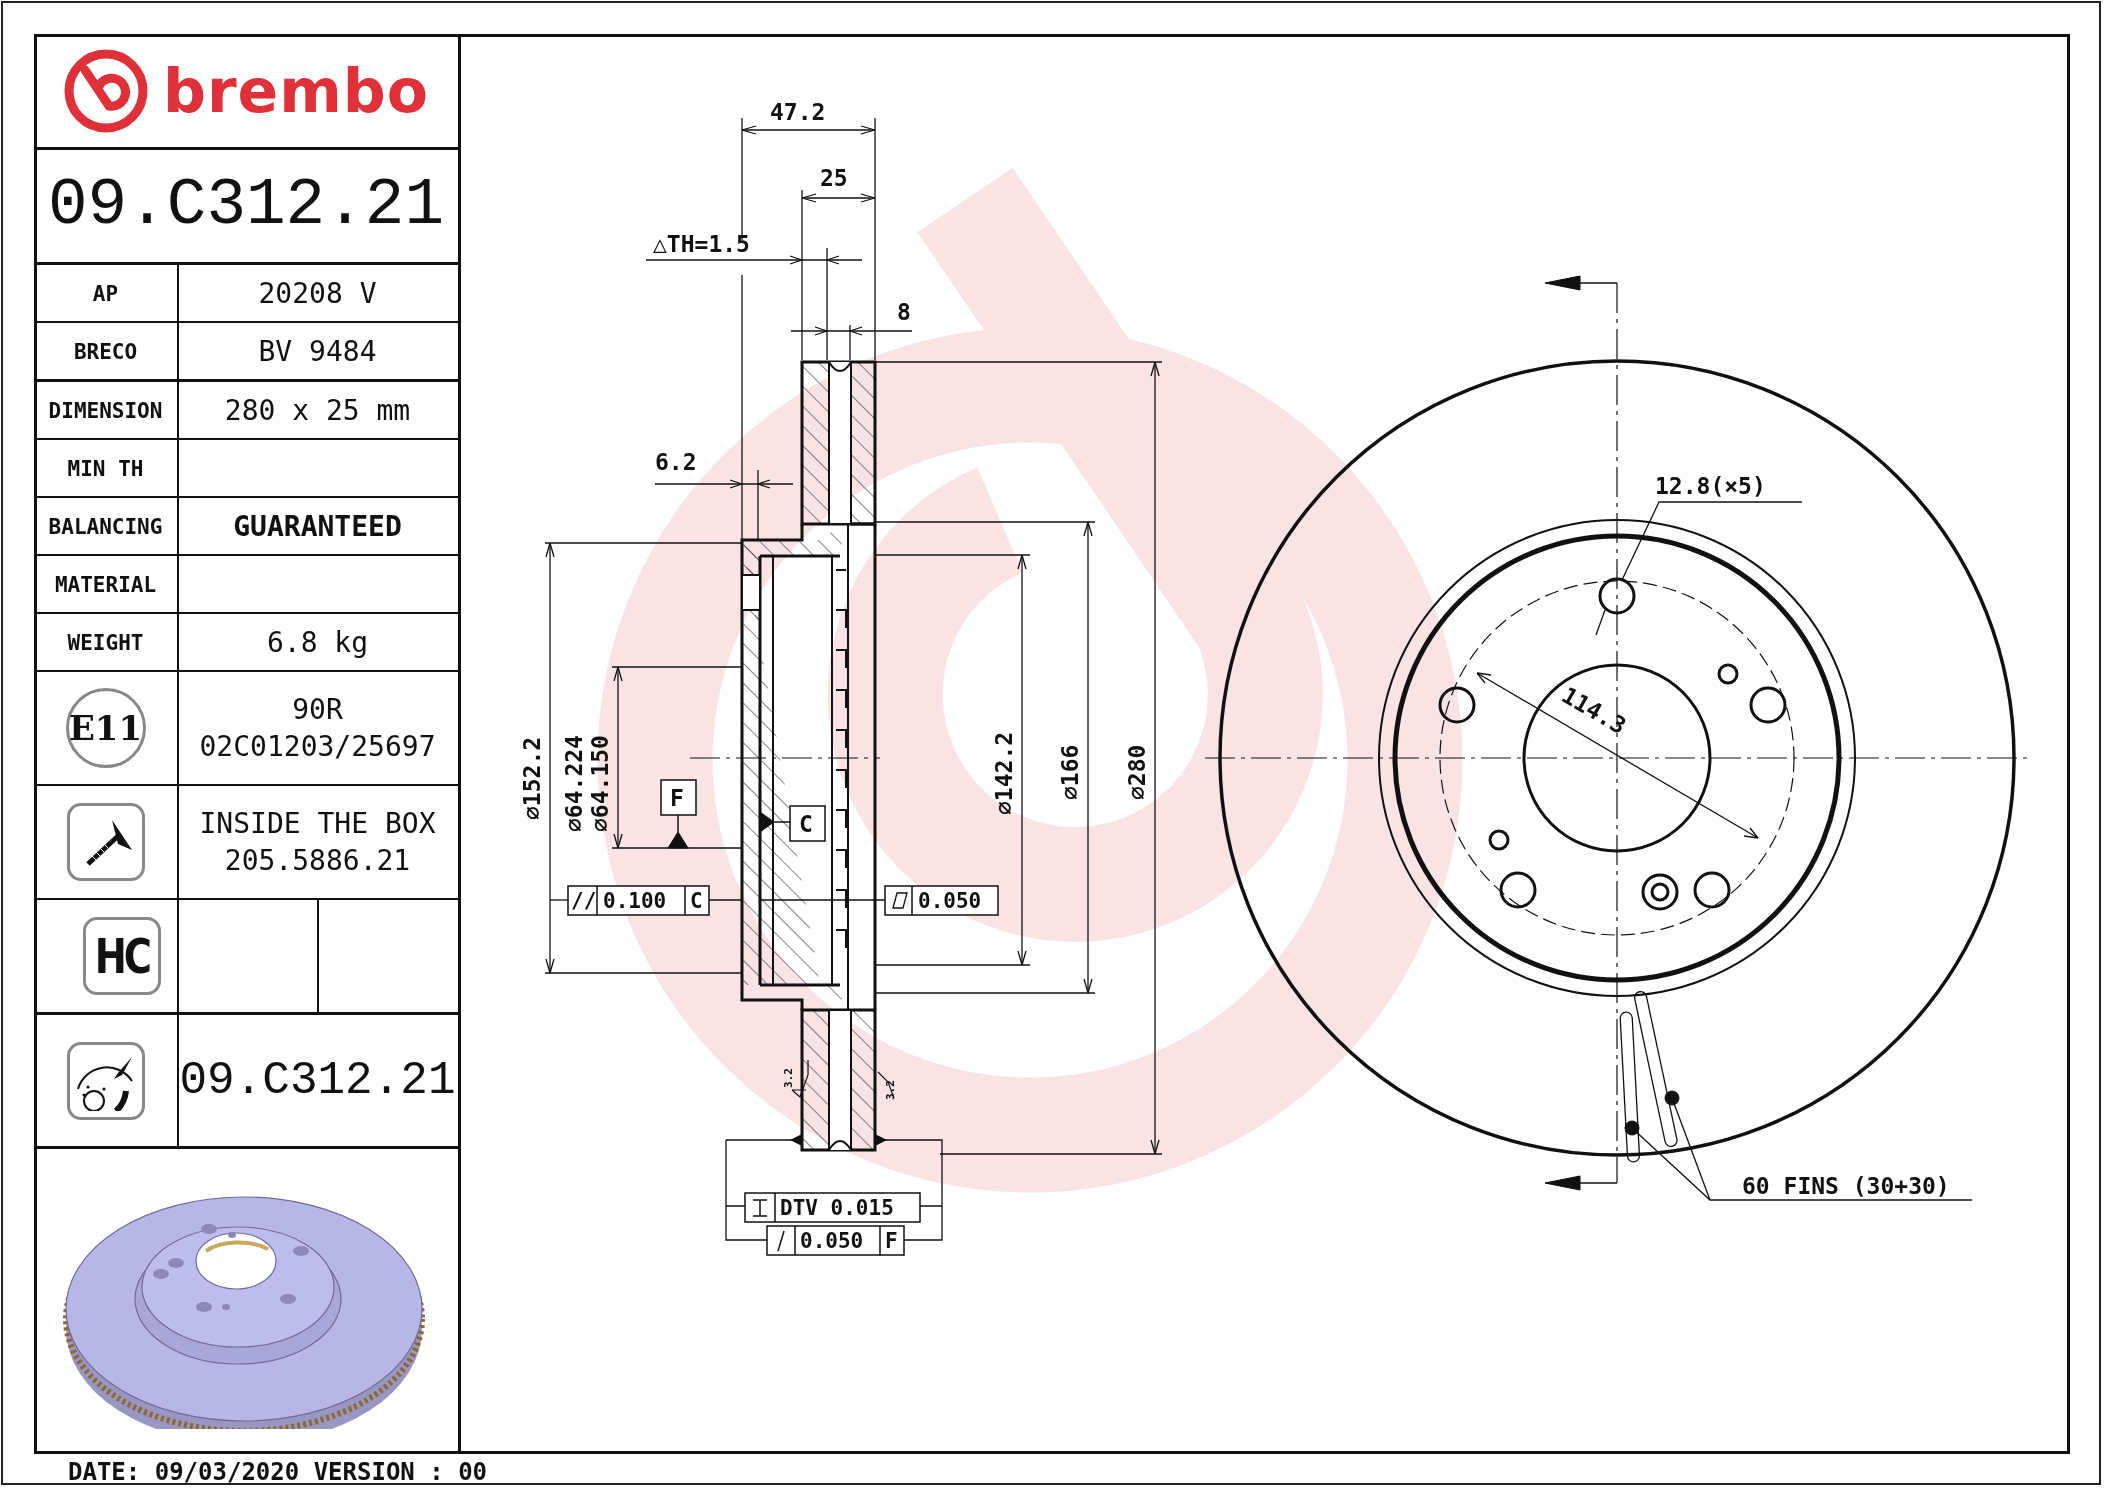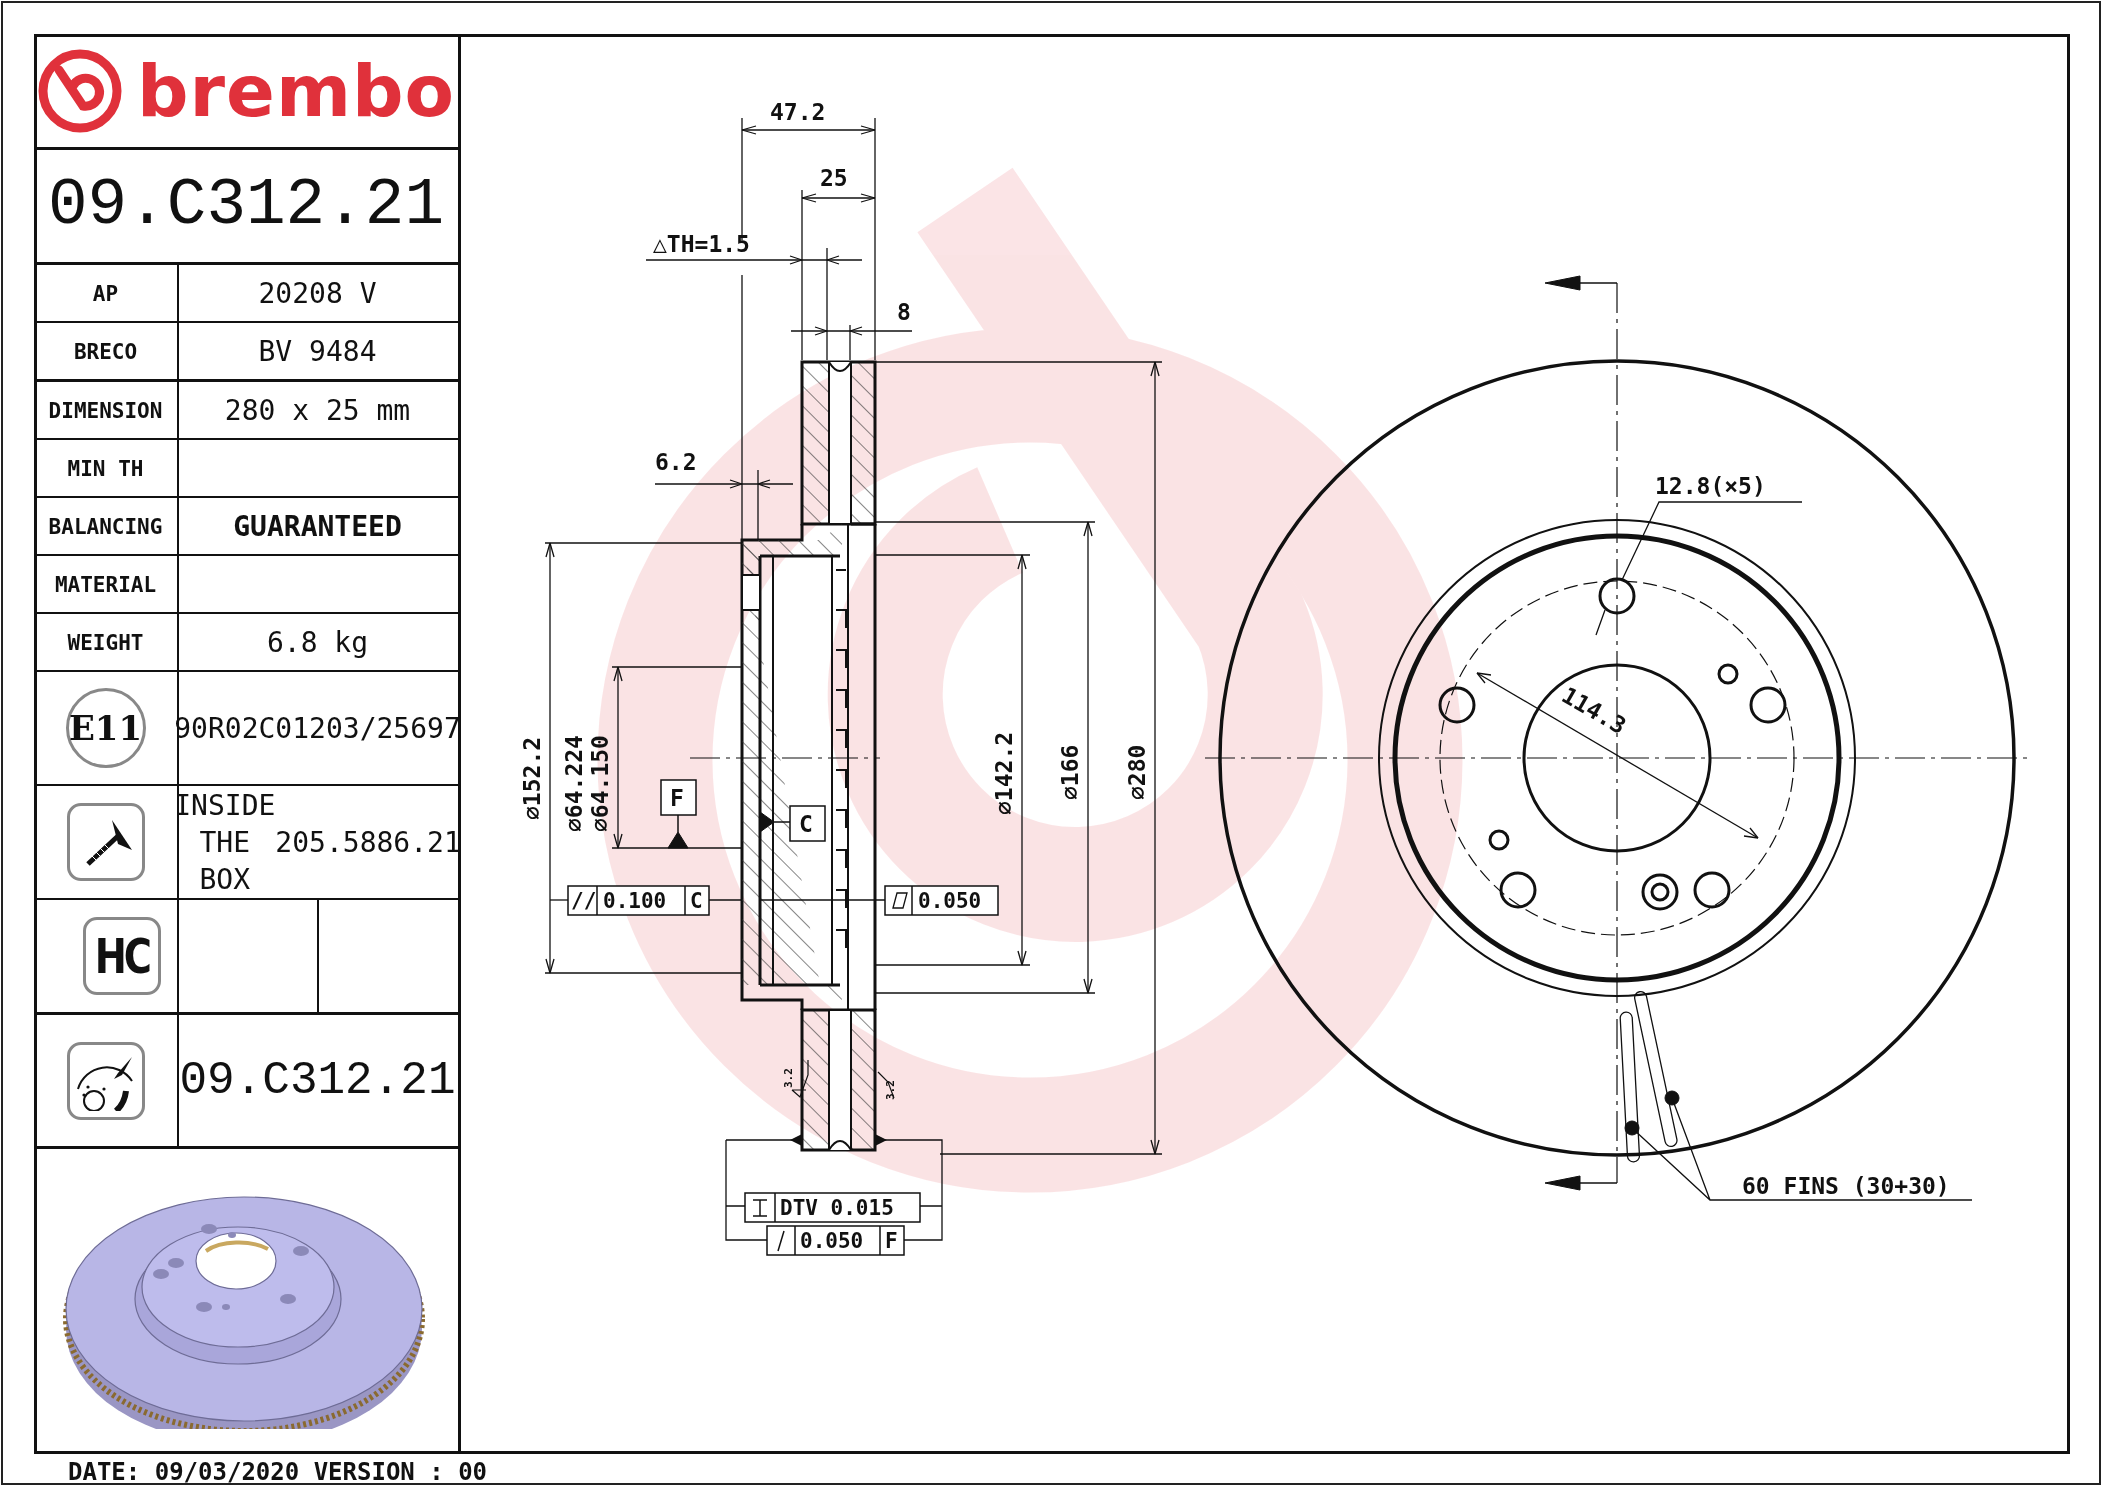--- a/index.html
+++ b/index.html
@@ -4,25 +4,25 @@
 <style>
   html, body { margin:0; padding:0; background:#ffffff; }
   body { width:2104px; height:1488px; position:relative; overflow:hidden; font-family:"DejaVu Sans Mono", "Liberation Mono", monospace; color:#111; }
   .page-border { position:absolute; left:1px; top:1px; width:2100px; height:1484px; border:2px solid #222; box-sizing:border-box; }
   .frame { position:absolute; left:34px; top:34px; width:2036px; height:1420px; border:3px solid #111; box-sizing:border-box; }
   .left-panel { position:absolute; left:34px; top:34px; width:427px; height:1420px; border-right:3px solid #111; box-sizing:border-box; }
   .cell { position:absolute; box-sizing:border-box; display:flex; align-items:center; justify-content:center; text-align:center; }
   .hline { position:absolute; left:0; width:424px; background:#111; }
   .vline { position:absolute; background:#111; }
   .logo-cell { left:0; top:0; width:424px; height:114px; }
-  .logo-text { font-family:"DejaVu Sans", "Liberation Sans", sans-serif; font-weight:bold; font-size:72px; color:#e0313b; letter-spacing:1px; margin-left:14px; }
+  .logo-text { font-family:"DejaVu Sans", "Liberation Sans", sans-serif; font-weight:bold; font-size:60px; color:#e0313b; letter-spacing:1px; margin-left:14px; }
   .partno { left:0; top:114px; width:424px; height:114px; font-family:"Liberation Mono","DejaVu Sans Mono",monospace; font-size:66px; }
   .lbl { left:0; width:143px; font-family:"DejaVu Sans Mono", monospace; font-weight:bold; font-size:21px; }
   .val { left:143px; width:281px; font-family:"DejaVu Sans Mono", monospace; font-size:28px; }
-  .val2 { left:143px; width:281px; font-family:"DejaVu Sans Mono", monospace; font-size:28px; line-height:37px; flex-direction:row; }
+  .val2 { left:143px; width:281px; font-family:"DejaVu Sans Mono", monospace; font-size:28px; line-height:37px; flex-direction:column; }
   .icon-box { width:78px; height:78px; border:3px solid #888; border-radius:14px; box-sizing:border-box; display:flex; align-items:center; justify-content:center; background:#fff; }
   .e11 { width:80px; height:80px; border:3px solid #888; border-radius:50%; box-sizing:border-box; display:flex; align-items:center; justify-content:center; font-family:"DejaVu Serif","Liberation Serif",serif; font-weight:bold; font-size:34px; }
   .hc { font-family:"DejaVu Sans","Liberation Sans",sans-serif; font-weight:bold; font-size:48px; letter-spacing:-4px; transform:scaleX(0.8); }
   .date { position:absolute; left:68px; top:1458px; font-family:"DejaVu Sans Mono", monospace; font-weight:bold; font-size:24px; }
   .drawing { position:absolute; left:0; top:0; }
   .dim { font-family:"DejaVu Sans Mono", monospace; font-weight:bold; font-size:23px; fill:#111; }
   .dimsm { font-family:"DejaVu Sans Mono", monospace; font-weight:bold; font-size:21px; fill:#111; }
 </style>
 </head>
 <body>

